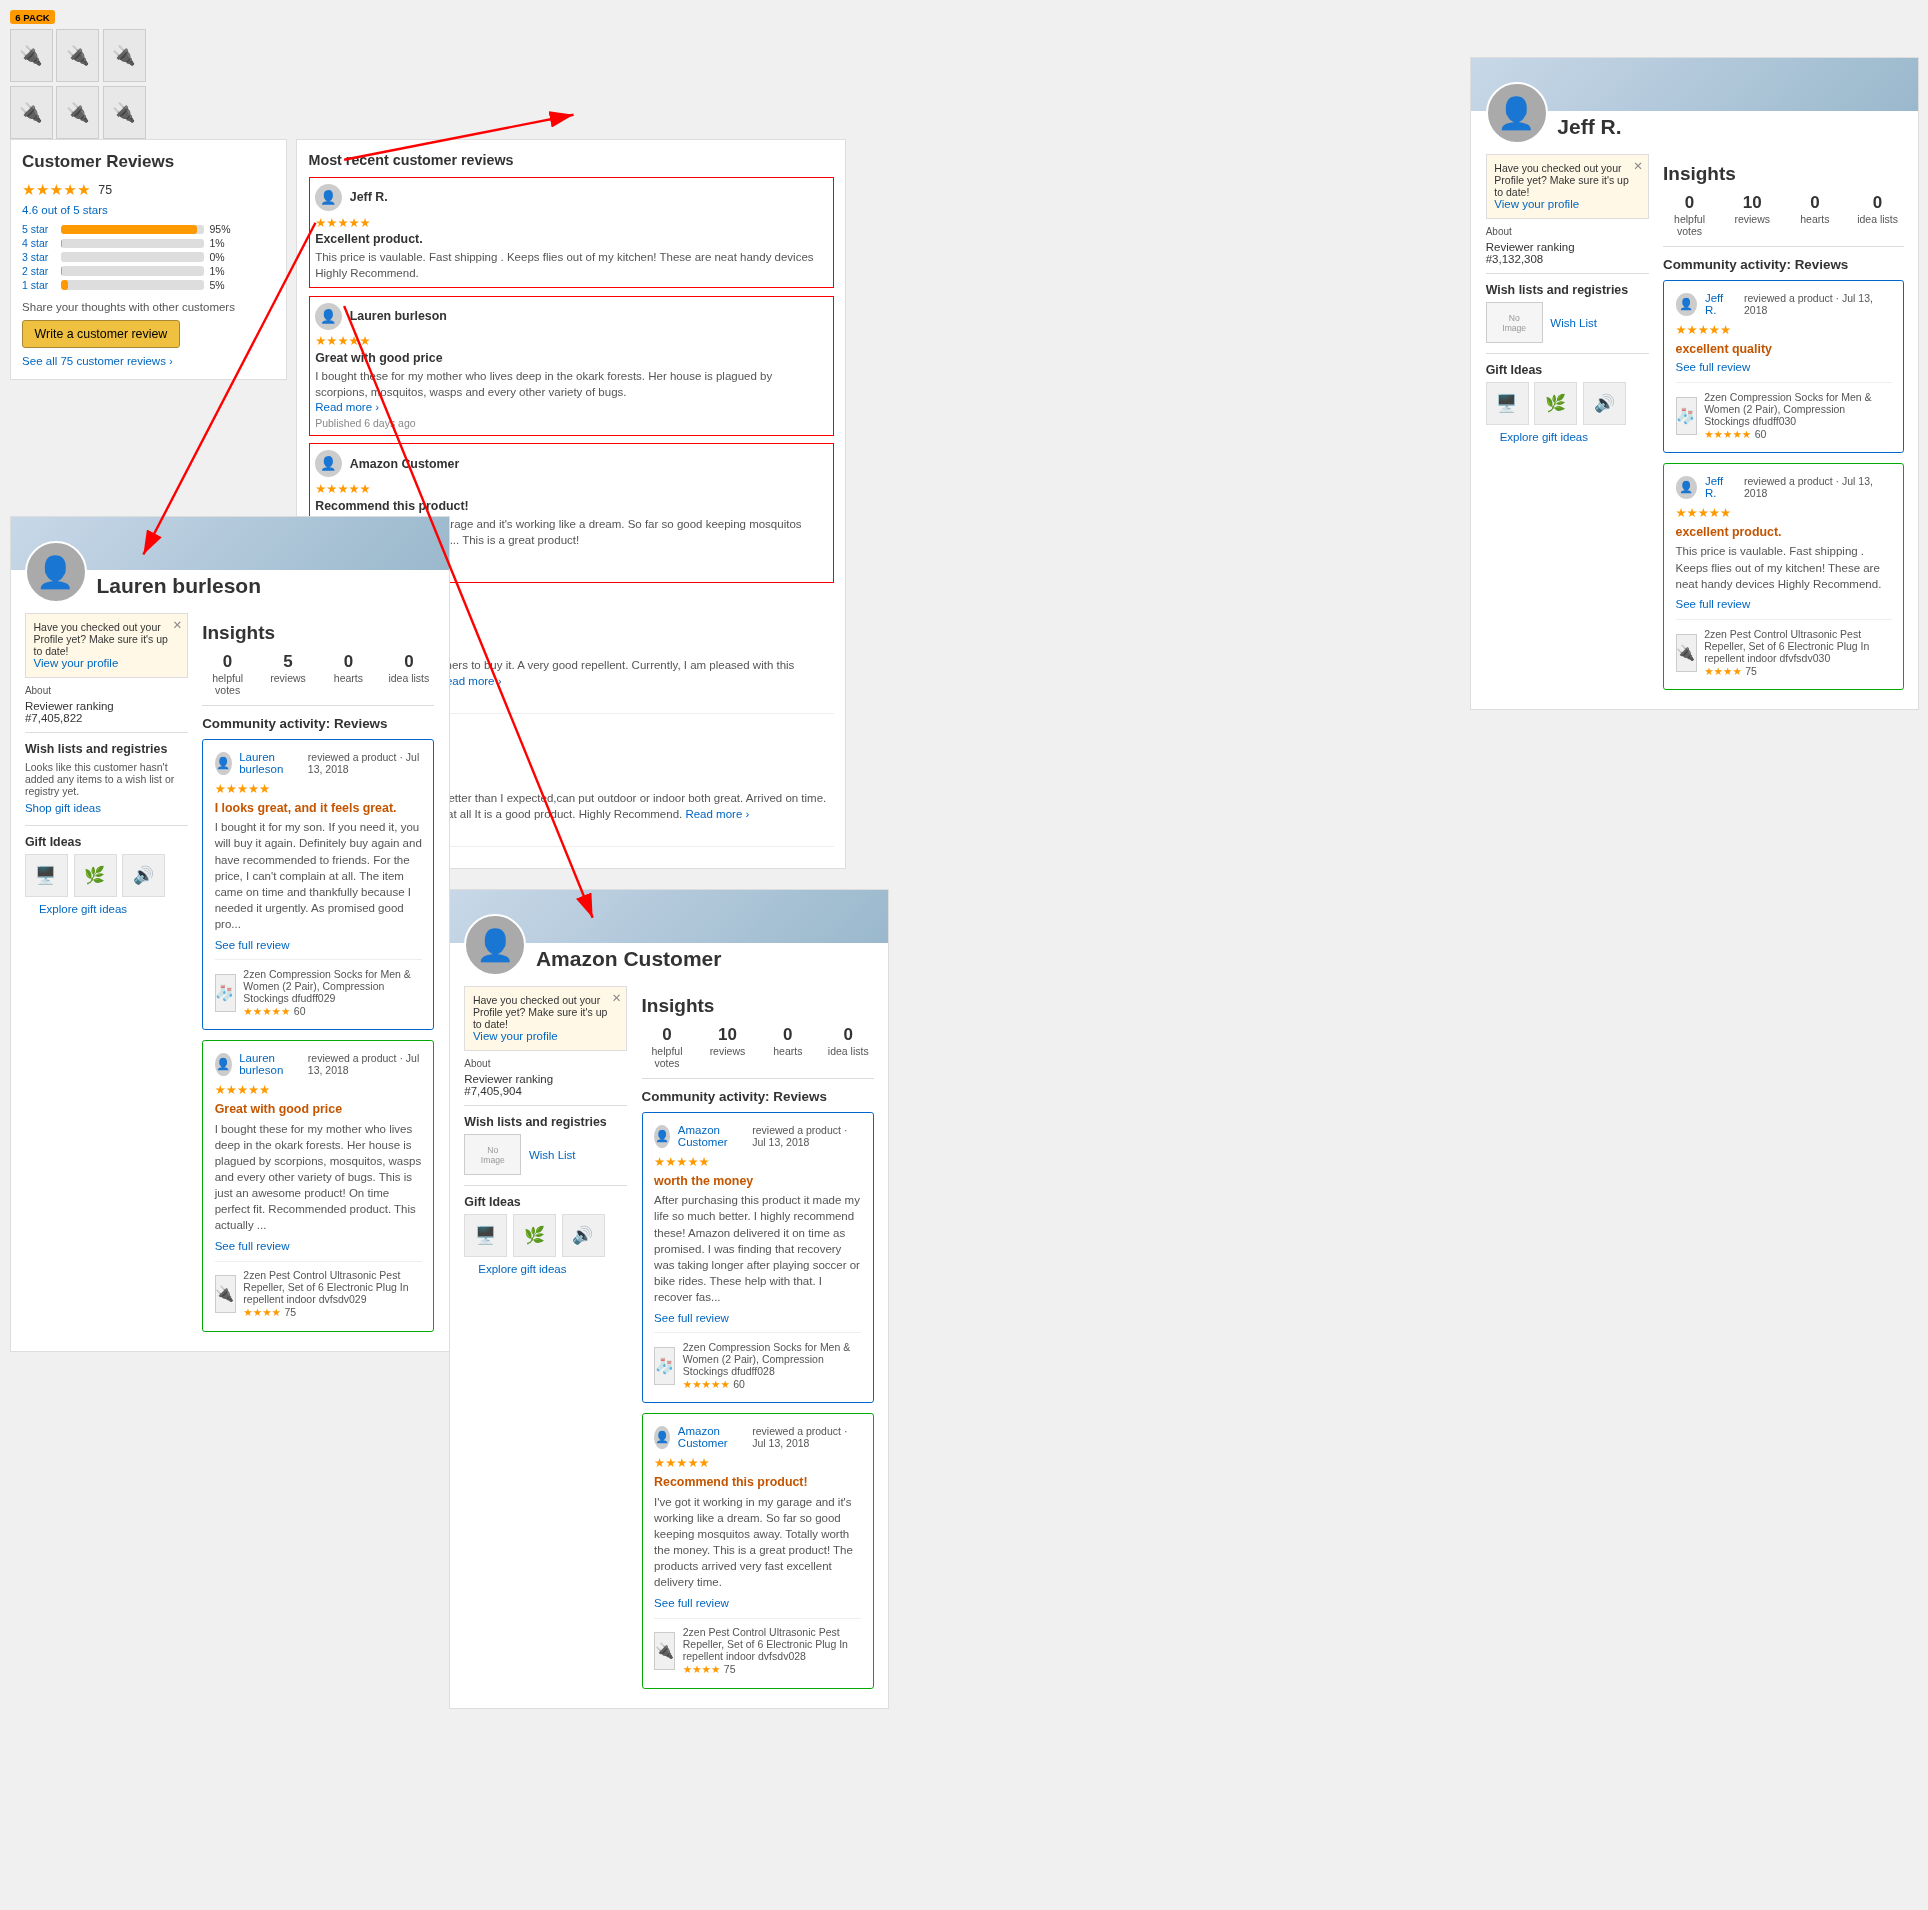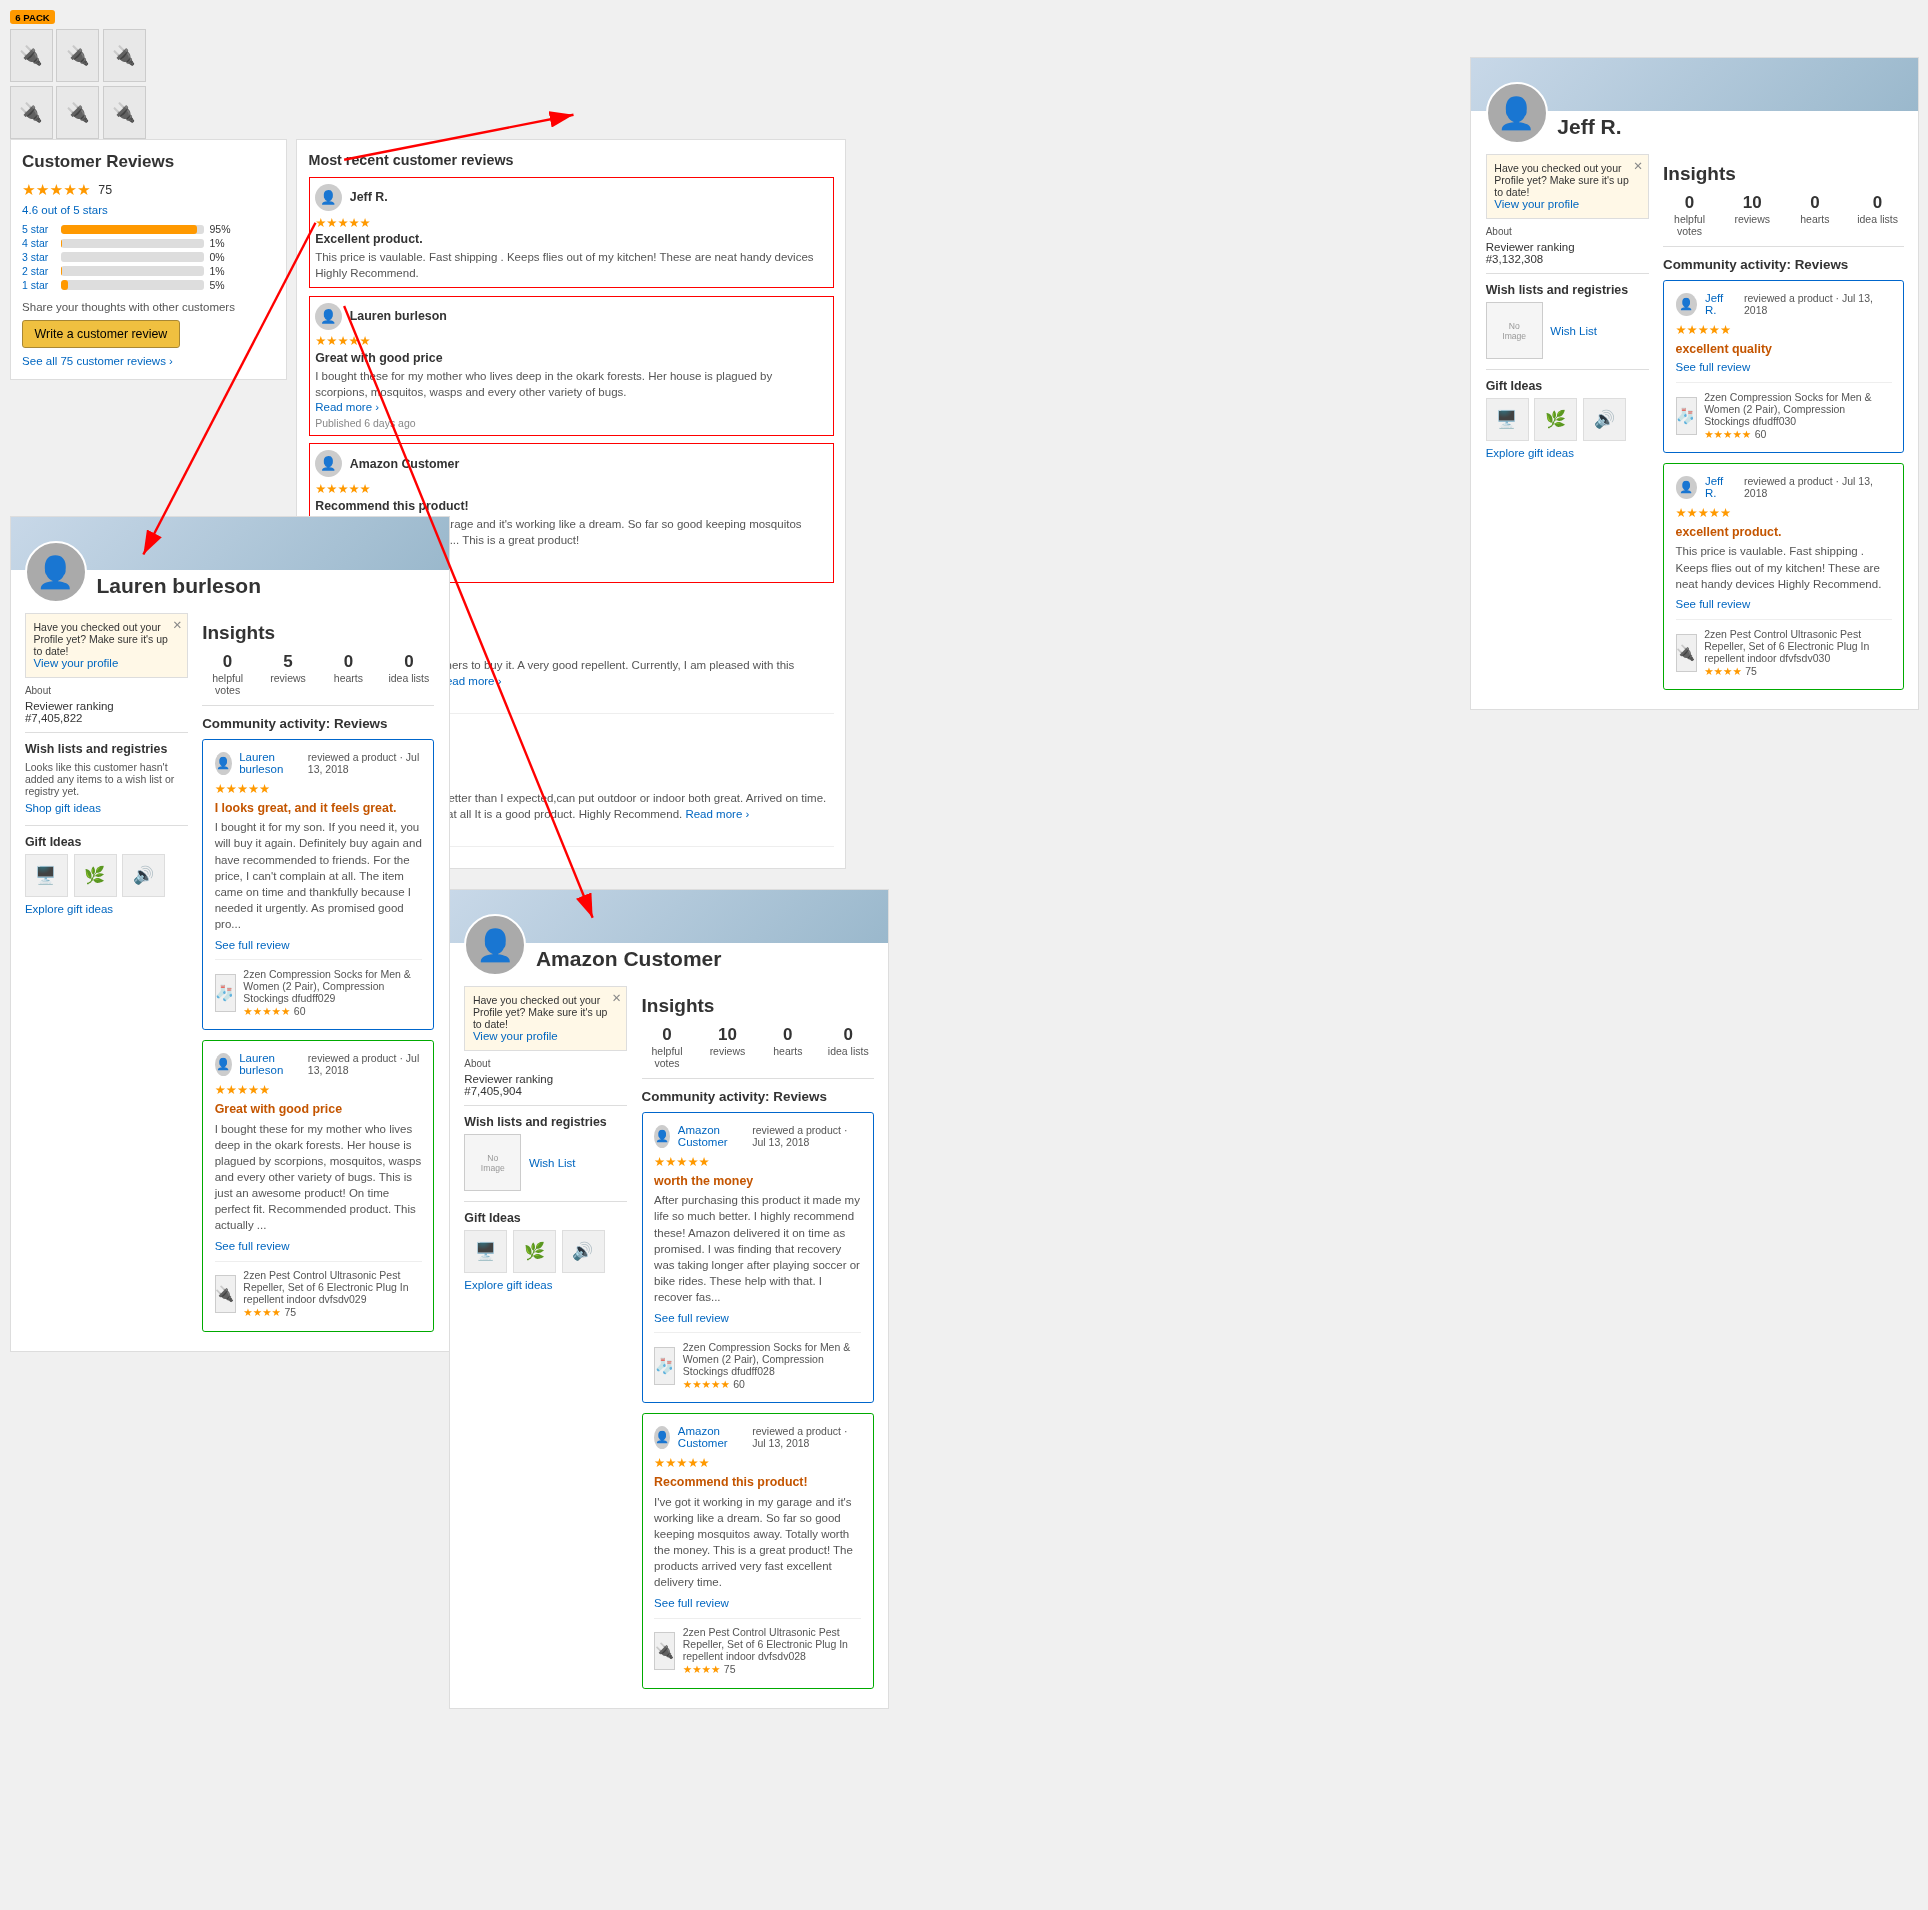--- a/index.html
+++ b/index.html
@@ -52,21 +52,21 @@
 
     .wish-section { margin: 9.6px 0; }
     .wish-title { font-weight: bold; font-size: 12.4px; margin-bottom: 4.8px; }
     .wish-item { display: flex; align-items: center; gap: 7.6px; font-size: 11.5px; }
     .wish-link { color: #0066c0; font-size: 11.5px; }
 
     .gift-ideas-section { margin: 9.6px 0; }
     .gift-title { font-weight: bold; font-size: 12.4px; margin-bottom: 4.8px; }
     .gift-images { display: flex; gap: 5.7px; margin-bottom: 4.8px; }
     .gift-img { width: 43px; height: 43px; background: #f0f0f0; border: 1px solid #ddd; display: flex; align-items: center; justify-content: center; font-size: 17px; }
-    .explore-link { color: #0066c0; font-size: 11.5px; text-decoration: none; }
+    .explore-link { color: #0066c0; font-size: 11.5px; text-decoration: none; margin-left: 14px; }
 
     .community-section { margin: 9.6px 0; }
     .community-title { font-weight: bold; font-size: 13.4px; margin-bottom: 7.6px; }
 
     
     .review-card { background: #fff; border: 1px solid #ddd; padding: 11.5px; margin-bottom: 9.6px; border-radius: 2.9px; }
     .review-card.blue-border { border: 1.9px solid #0066cc; }
     .review-card.green-border { border: 1.9px solid #00aa00; }
     .review-card-header { display: flex; align-items: center; gap: 7.6px; margin-bottom: 5.7px; }
     .review-card-avatar { width: 23px; height: 23px; background: #ccc; border-radius: 50%; display: flex; align-items: center; justify-content: center; font-size: 11.5px; color: #888; }
@@ -79,21 +79,21 @@
     .product-ref-info { font-size: 10.5px; color: #555; }
     .product-ref-stars { color: #f90; font-size: 10.5px; }
     .flex-row { display: flex; gap: 14.3px; }
     .left-col { width: 163px; flex-shrink: 0; }
     .right-col { flex: 1; }
 
     
     .divider { height: 1px; background: #ddd; margin: 7.6px 0; }
 
     
-    .no-image { width: 57px; height: 57px; background: #f5f5f5; border: 1px solid #ccc; display: flex; align-items: center; justify-content: center; font-size: 9.6px; color: #999; text-align: center; }
+    .no-image { width: 57px; height: 41px; background: #f5f5f5; border: 1px solid #ccc; display: flex; align-items: center; justify-content: center; font-size: 9.6px; color: #999; text-align: center; }
   </style>
 </head>
 <body>
 
 <div class="page-container">
 
   <div class="product-images-area">
     <div class="product-badge">6 PACK</div>
     <div class="product-grid">
       <div class="product-img-box">

